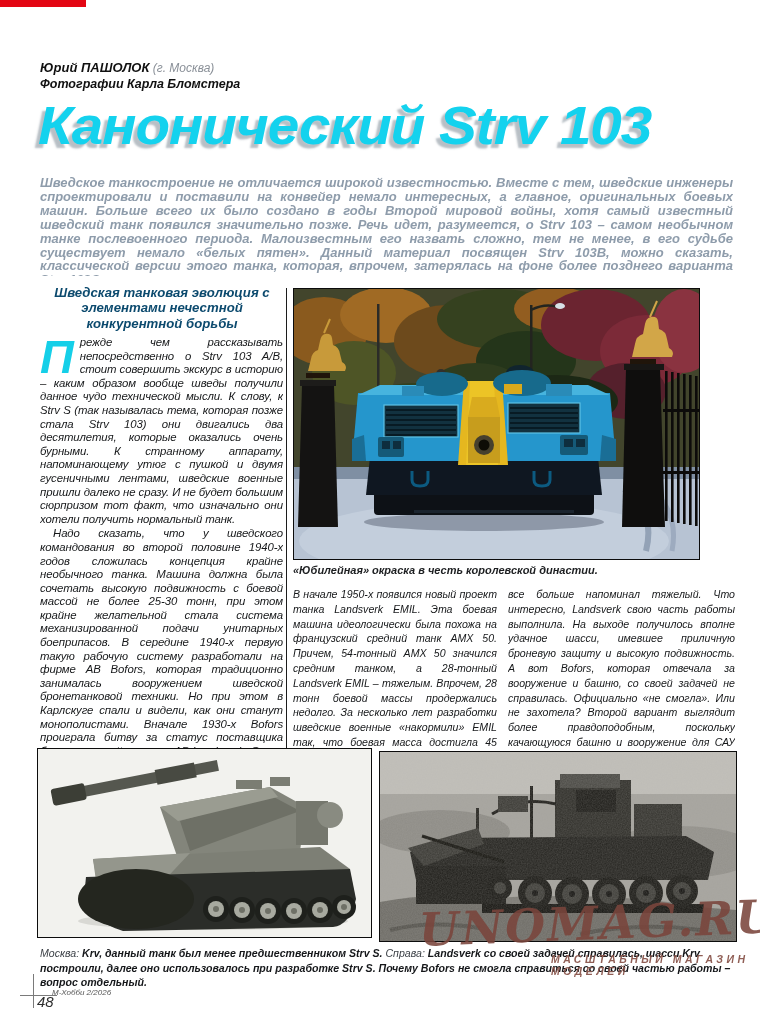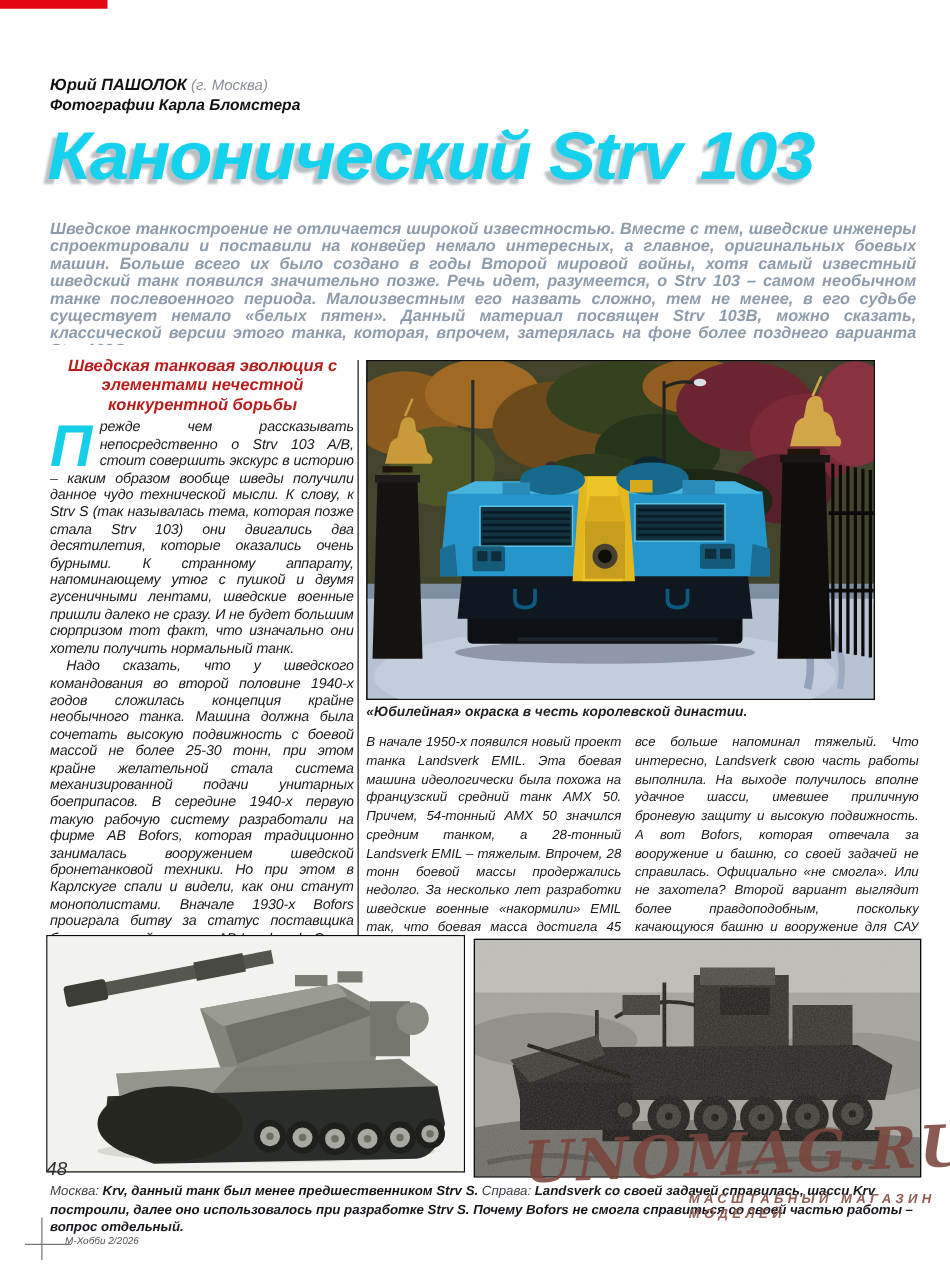--- a/index.html
+++ b/index.html
@@ -16,21 +16,21 @@
 
   .main-title{left:38px;top:94px;width:660px;font-size:54px;font-weight:bold;color:#14d2ee;
               letter-spacing:-1px;white-space:nowrap;transform:scaleX(1.05);transform-origin:left top;
               text-shadow:-4px 4px 2px rgba(125,138,150,0.55);}
 
   .lead{left:40px;top:176px;width:693px;height:100px;overflow:hidden;
         font-size:13px;line-height:13.9px;font-weight:bold;color:#8e9cab;
         text-align:justify;letter-spacing:0px;}
 
   .section-heading{left:48px;top:285px;width:228px;text-align:center;
-        font-size:13.2px;line-height:15.4px;font-weight:bold;color:#b91c1c;}
+        font-size:13.2px;line-height:15.4px;font-weight:bold;color:#0c4a6e;}
 
   .bodycol{text-align:justify;overflow:hidden;}
   .col1{left:40px;top:336px;width:243px;height:418px;font-size:11.4px;line-height:13.6px;letter-spacing:-0.1px;}
   .col1 .p2{text-indent:13px;margin-top:1px;}
   .dropcap{float:left;color:#15cfe8;font-weight:bold;font-size:47px;line-height:38px;
            margin:2px 6px 0 0;}
 
   .vrule{left:286px;top:288px;width:1px;height:464px;background:#1c1c1c;}
 
   .photo{border:1px solid #0c0c0c;background:#333;}
@@ -50,21 +50,21 @@
   .cap-bold{font-weight:bold;color:#15171a;}
 
   .watermark{left:420px;top:903px;font-family:"DejaVu Serif",serif;font-weight:bold;
              font-size:46px;letter-spacing:2px;color:#7a453c;opacity:0.88;
              transform:rotate(-2.2deg);transform-origin:left bottom;z-index:6;}
   .watermark-sub{left:533px;top:953px;font-size:10.5px;font-weight:bold;letter-spacing:3.5px;
              color:#8a564c;opacity:0.95;z-index:6;margin-left:18px;}
 
   .crop-v{left:33px;top:974px;width:1px;height:34px;background:#7a7a7a;}
   .crop-h{left:20px;top:995px;width:37px;height:1px;background:#7a7a7a;}
-  .page-num{left:37px;top:927px;font-size:15px;color:#2e2e2e;}
+  .page-num{left:37px;top:993px;font-size:15px;color:#2e2e2e;}
   .issue{left:52px;top:988px;font-size:8px;color:#555;}
 </style>
 </head>
 <body>
 
 <div class="page">
 
   <div class="abs corner-bar"></div>
 
   <div class="abs author-line">

